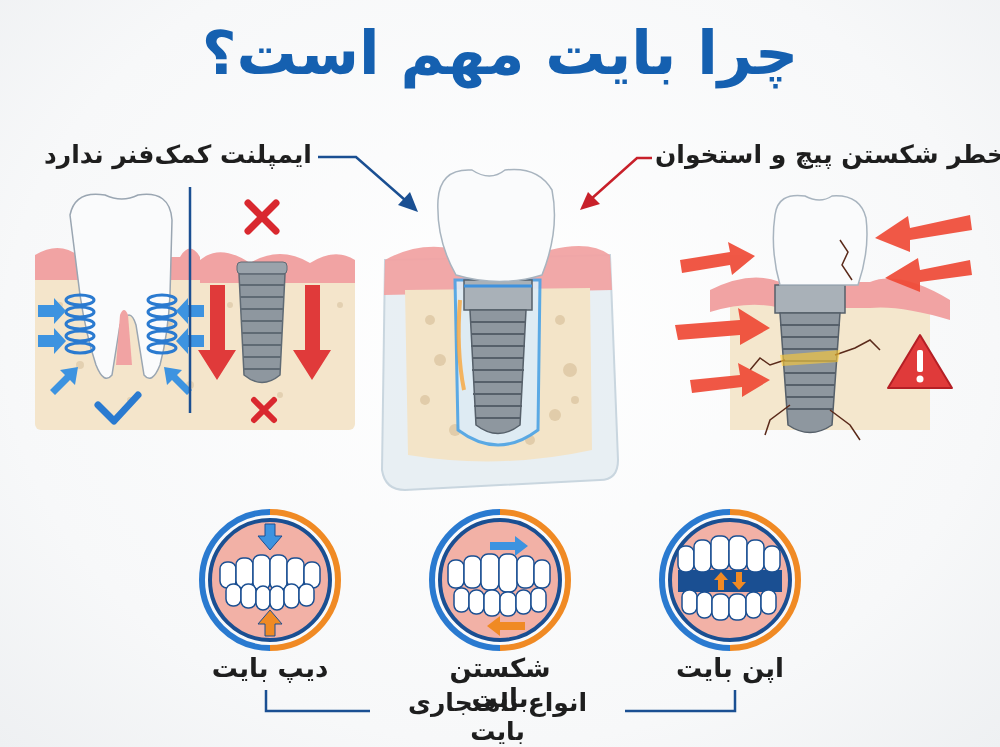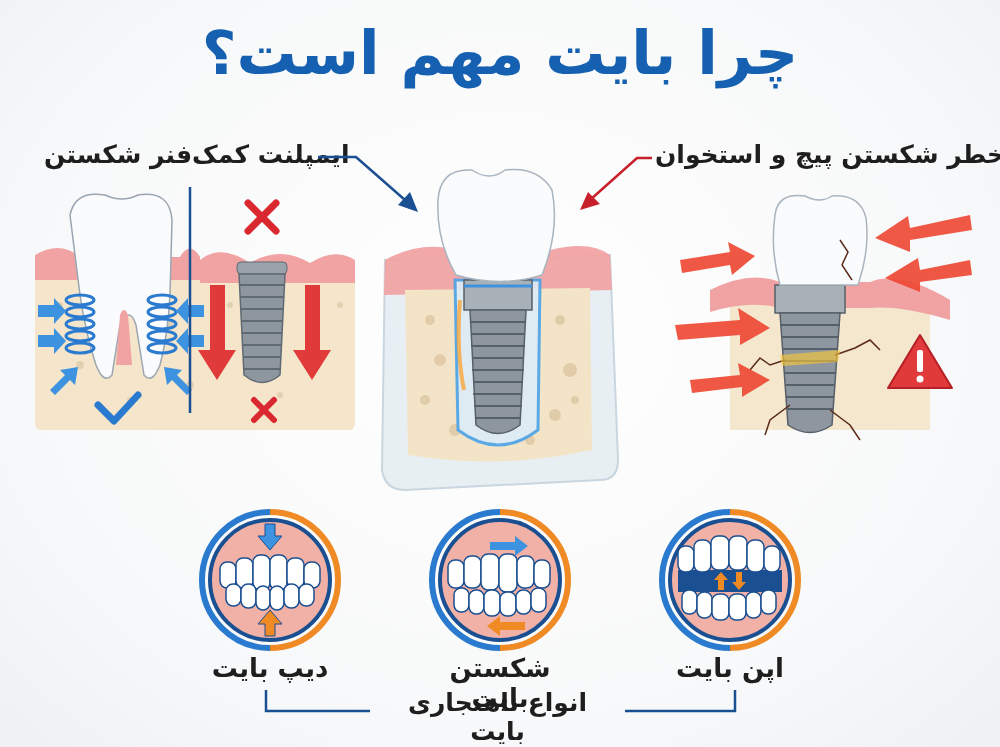--- a/index.html
+++ b/index.html
@@ -21,21 +21,21 @@
   .label-right { left:655px; top:140px; }
   .bite-label { font-size:26px; font-weight:bold; color:#1e1e1e; direction:rtl; text-align:center; width:160px; }
   .bottom-title { left:380px; top:688px; width:235px; text-align:center; font-size:25px; font-weight:bold; color:#1e1e1e; direction:rtl; }
   svg { position:absolute; overflow:visible; }
 </style>
 </head>
 <body>
 
 <div class="abs title">چرا بایت مهم است؟</div>
 
-<div class="abs caption label-left">ایمپلنت کمک‌فنر شکستن</div>
+<div class="abs caption label-left">ایمپلنت کمک‌فنر ندارد</div>
 <svg width="1000" height="747" style="left:0;top:0;">
   <polyline points="318,157 356,157 405,200" fill="none" stroke="#1a4f92" stroke-width="2.5"></polyline>
   <polygon points="418,212 398,205 410,192" fill="#1a4f92"></polygon>
 </svg>
 
 <div class="abs caption label-right">خطر شکستن پیچ و استخوان</div>
 <svg width="1000" height="747" style="left:0;top:0;">
   <polyline points="652,158 637,158 590,200" fill="none" stroke="#c8202a" stroke-width="2.5"></polyline>
   <polygon points="580,210 588,192 600,204" fill="#c8202a"></polygon>
 </svg>

